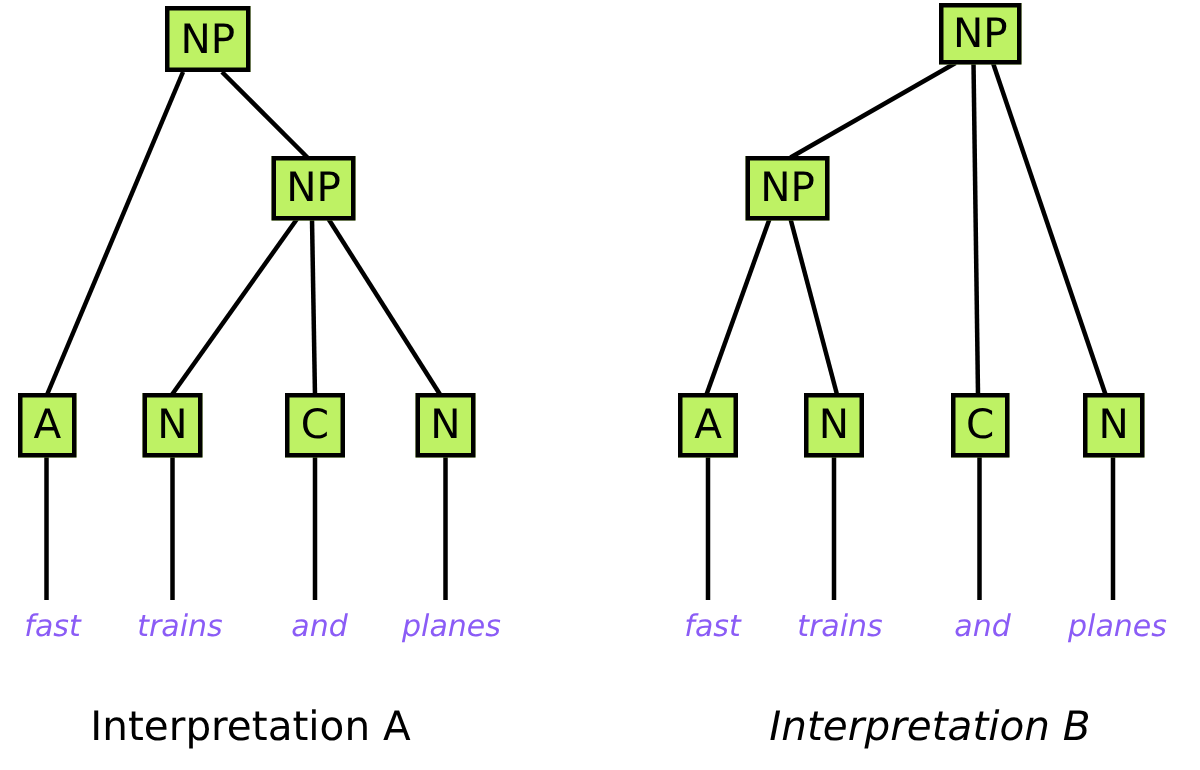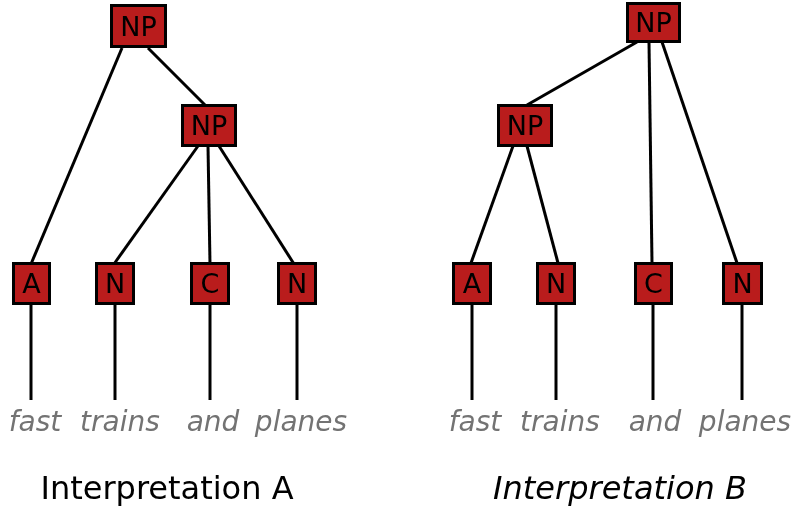--- a/index.html
+++ b/index.html
@@ -23,42 +23,42 @@
     height: 513px;
   }
   .edges line {
     stroke: #000000;
     stroke-width: 3;
   }
   .box {
     position: absolute;
     box-sizing: border-box;
     border: 3px solid #000000;
-    background: #b91c1c;
+    background: #bef264;
     color: #000000;
     display: flex;
     align-items: center;
     justify-content: center;
     font-size: 27px;
     line-height: 1;
   }
   .word {
     position: absolute;
     top: 405px;
     transform: translateX(-50%);
     font-style: italic;
-    font-size: 28px;
-    color: #737373;
+    font-size: 20px;
+    color: #8b5cf6;
     white-space: nowrap;
   }
   .caption {
     position: absolute;
     top: 469px;
     transform: translateX(-50%);
-    font-size: 32px;
+    font-size: 27px;
     color: #000000;
     white-space: nowrap;
   }
 </style>
 </head>
 <body>
 
 <div class="canvas">
 
   <svg class="edges" viewBox="0 0 800 513" xmlns="http://www.w3.org/2000/svg">

